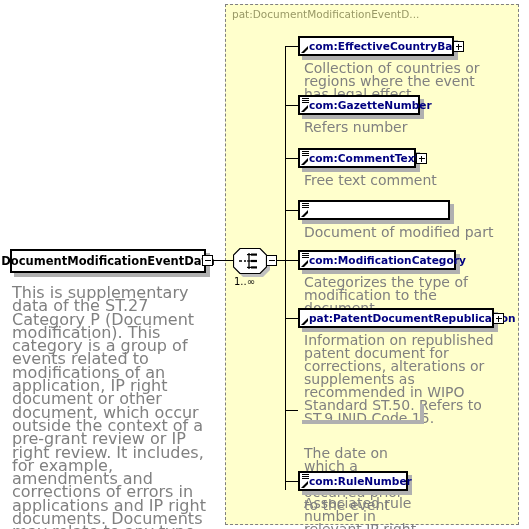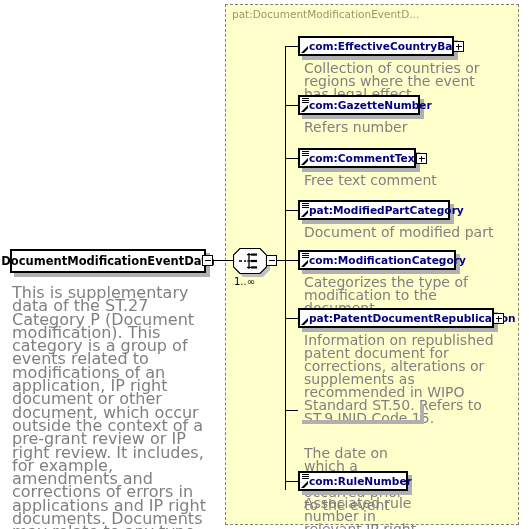--- a/index.html
+++ b/index.html
@@ -270,21 +270,20 @@
   <div class="el-shadow-r" style="left:450px; top:204px;"></div>
   <div class="el-box" style="left:298px; top:200px; width:152px;">
     <span class="icon-lines">
         <i></i>
         <i></i>
         <i></i>
       </span>
     <svg class="icon-arrow" viewBox="0 0 7 7">
       <polygon points="0,7 7,0 7,3 3,7" fill="#000000"></polygon>
     </svg>
-    <span class="el-label">pat:ModifiedPartCategory</span>
   </div>
   <div class="el-doc" style="left:304px; top:226px; width:190px;">Document of modified part</div>
 
   <div class="ln h" style="left:285px; top:260px; width:13px;"></div>
   <div class="el-shadow" style="left:302px; top:270px; width:158px;"></div>
   <div class="el-shadow-r" style="left:456px; top:254px;"></div>
   <div class="el-box" style="left:298px; top:250px; width:158px;">
     <span class="icon-lines">
         <i></i>
         <i></i>

